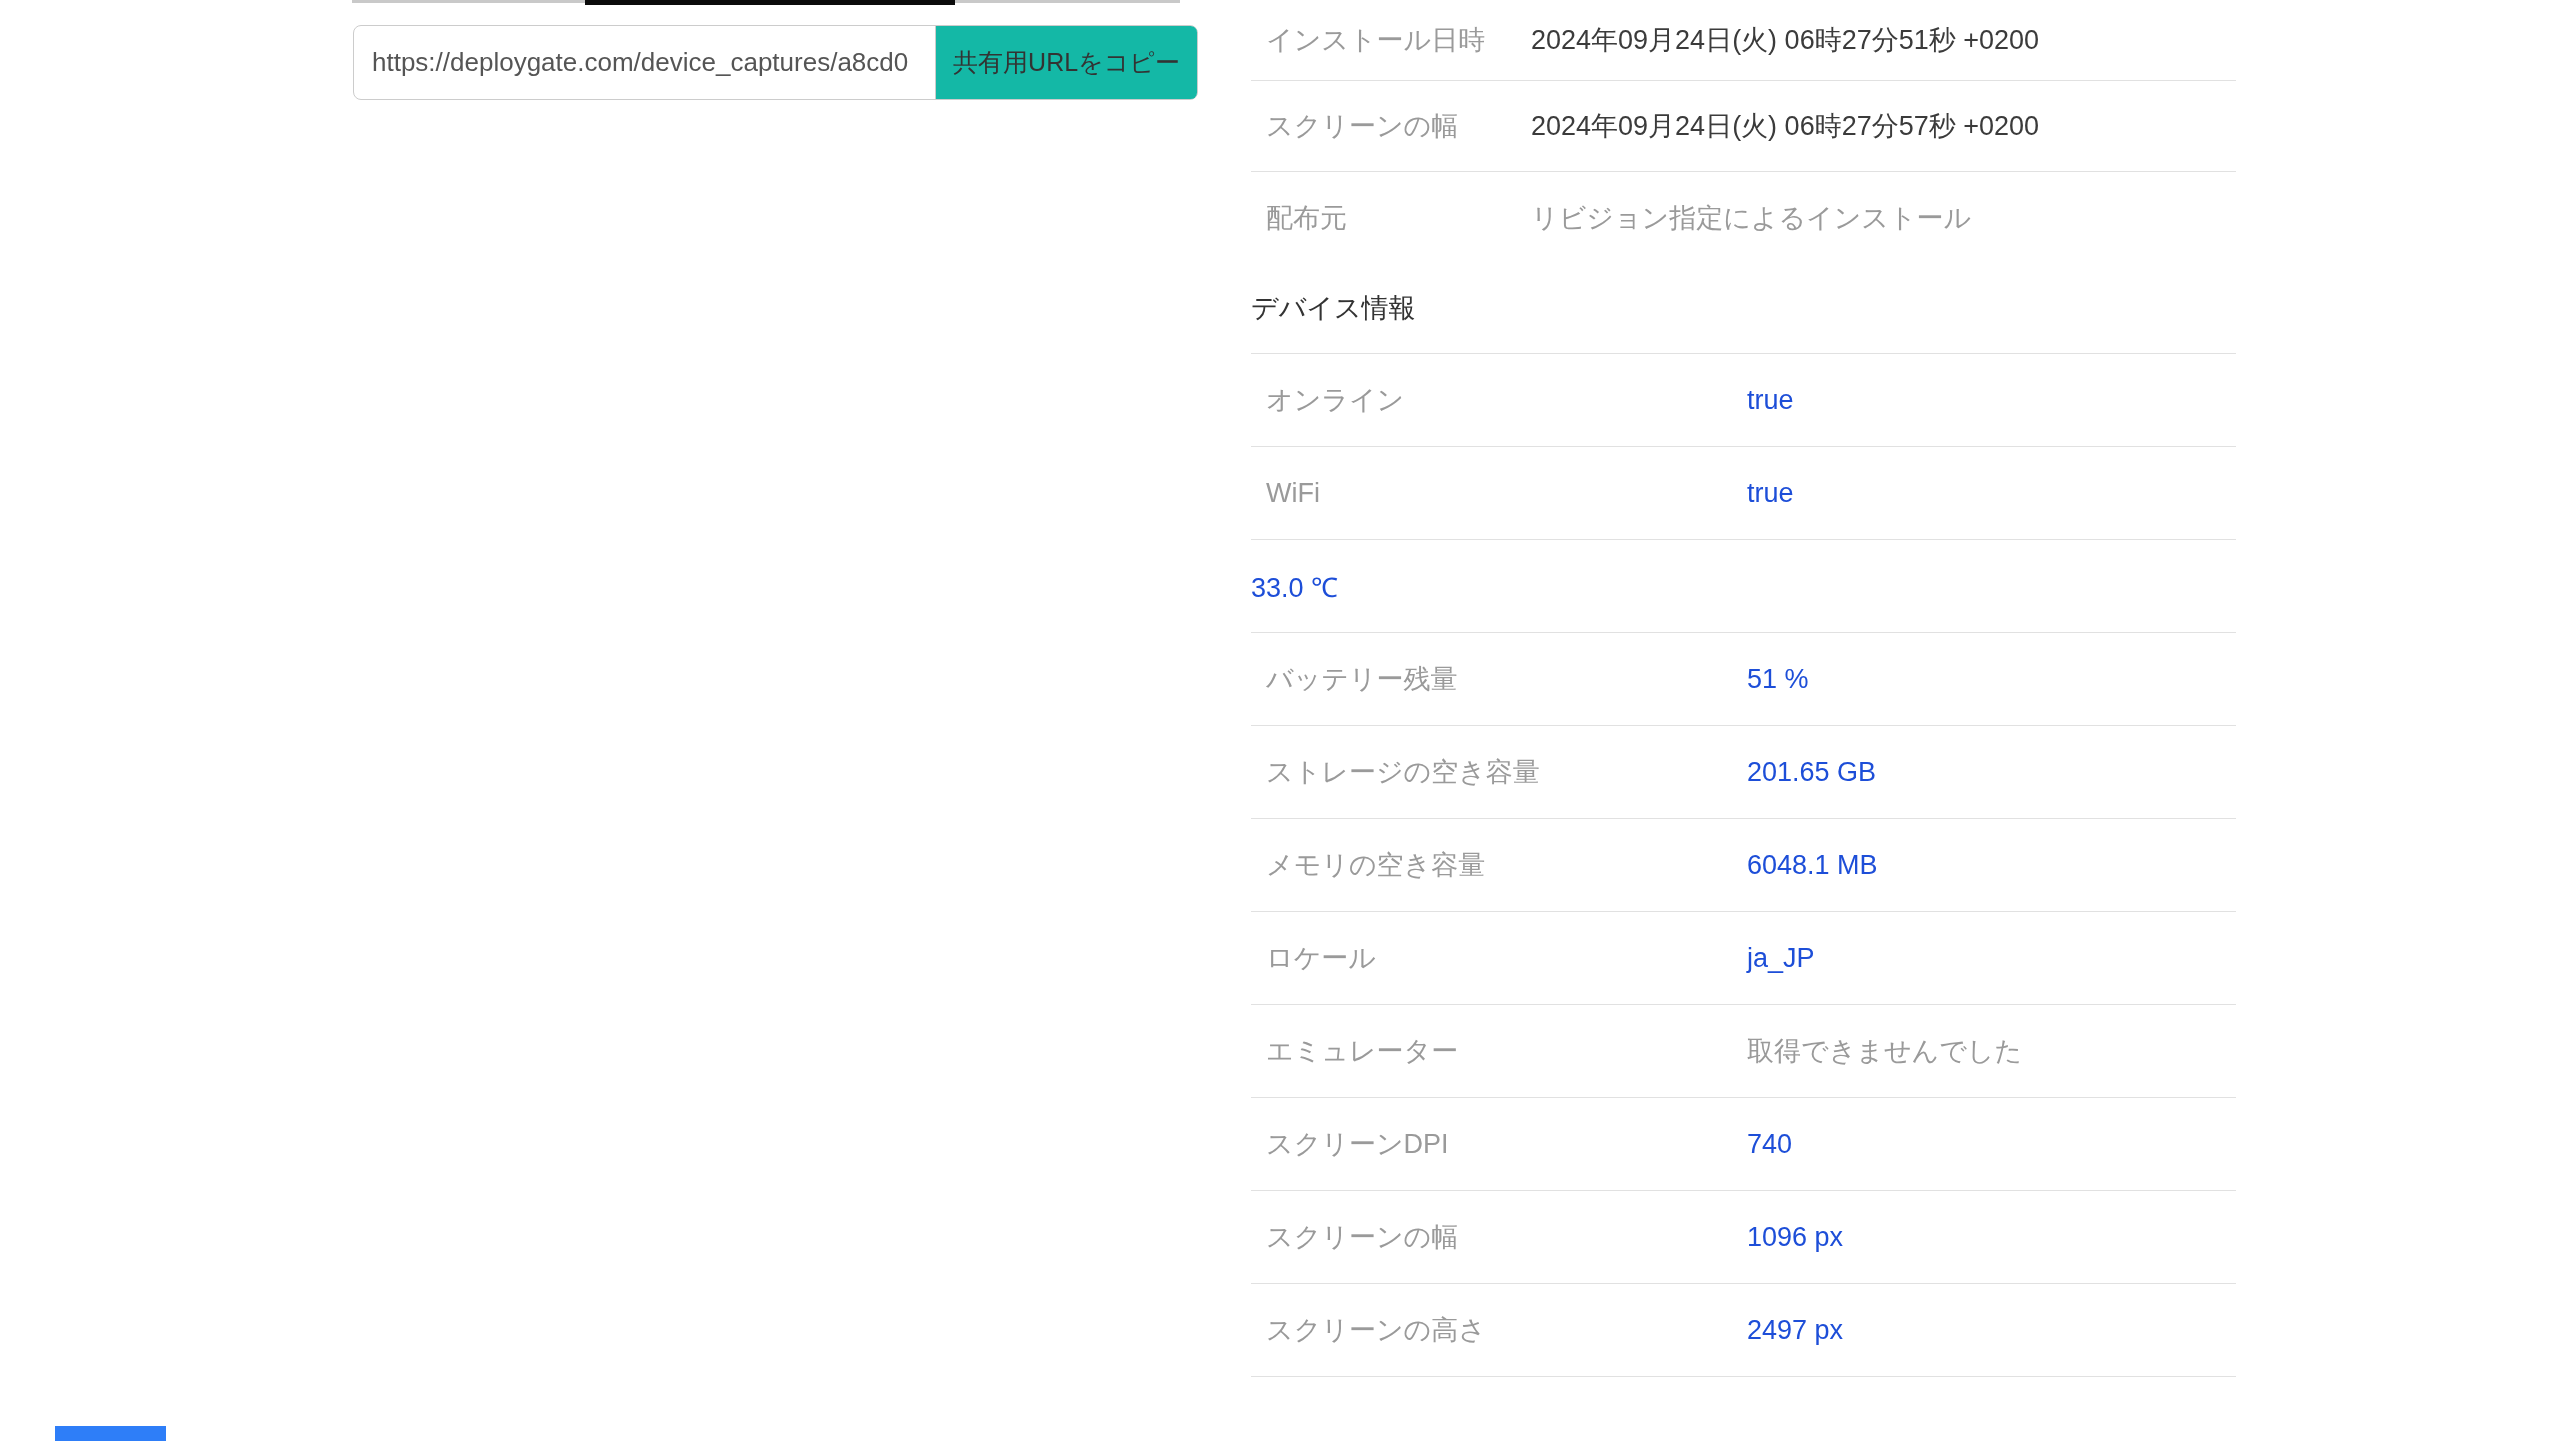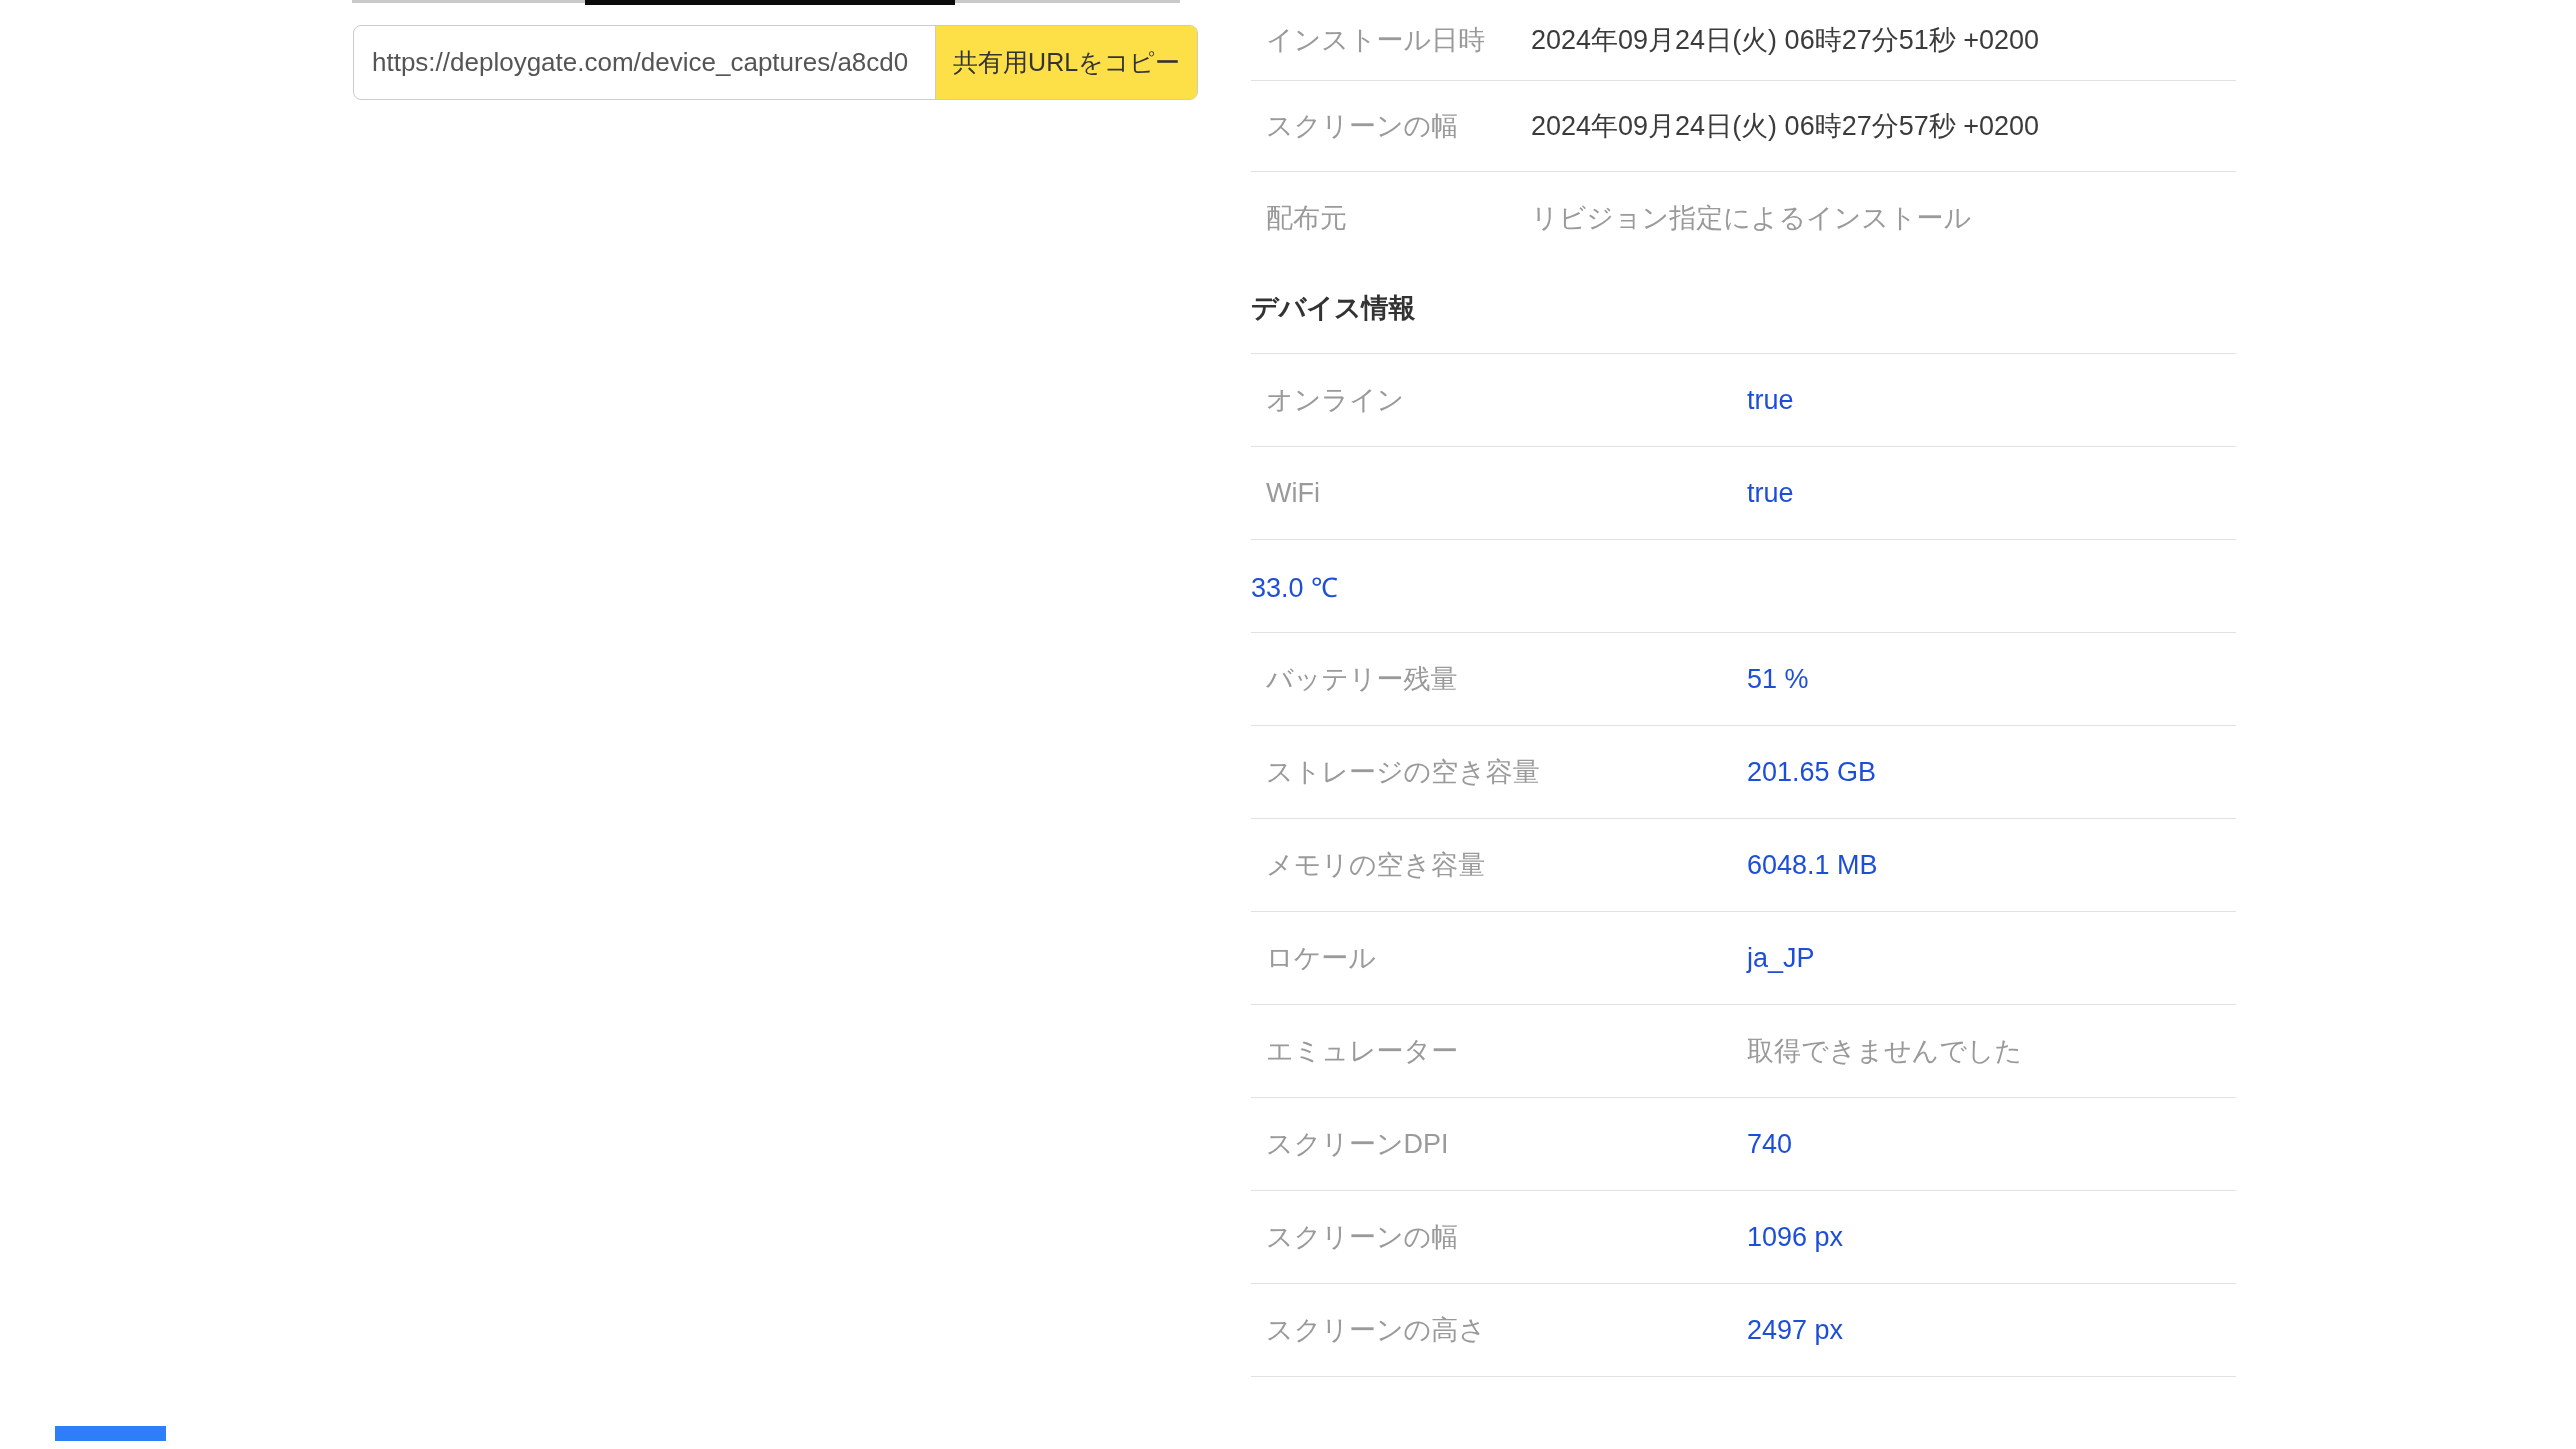--- a/index.html
+++ b/index.html
@@ -19,36 +19,36 @@
     border:1.8px solid #cccccc; border-radius:8px;
   }
   .share-input {
     flex:1 1 auto; min-width:0; border:none; outline:none; background:transparent;
     padding:0 18px; font-size:26px; color:#555555;
     font-family:"Liberation Sans", sans-serif;
     white-space:nowrap; overflow:hidden;
   }
   .share-copy-btn {
     flex:0 0 262px; border:none; border-left:1.8px solid #cccccc;
-    background:#fde047; color:#333333; font-size:25px; cursor:pointer;
+    background:#14b8a6; color:#333333; font-size:25px; cursor:pointer;
     font-family:"Liberation Sans", sans-serif; border-radius:0 6.3px 6.3px 0;
     display:flex; align-items:center; justify-content:center; white-space:nowrap;
   }
 
   
   .info-panel { position:absolute; left:1251px; top:0; width:985px; font-size:27px; }
   .irow { display:flex; align-items:center; border-bottom:1.8px solid #e1e1e1; }
   .irow.no-border { border-bottom:none; }
   .cap-row { height:91px; }
   .cap-row.first { height:81px; }
   .cap-row .lbl { flex:0 0 280px; padding-left:15px; color:#9a9a9a; }
   .cap-row .val { color:#3b3b3b; }
   .section-header {
     height:91px; display:flex; align-items:center;
-    border-bottom:1.8px solid #e1e1e1; color:#333333; font-weight:bold; font-size:27px;
+    border-bottom:1.8px solid #e1e1e1; color:#333333; font-weight:normal; font-size:27px;
   }
   .dev-row { height:93px; }
   .dev-row .lbl { flex:0 0 496px; padding-left:15px; color:#9a9a9a; }
   .dev-row .val { color:#1d4ed8; }
   .muted { color:#9a9a9a !important; }
 
   
   .blue-bar { position:absolute; left:55px; top:1426px; width:111px; height:15px; background:#2e7ef8; }
 </style>
 </head>

